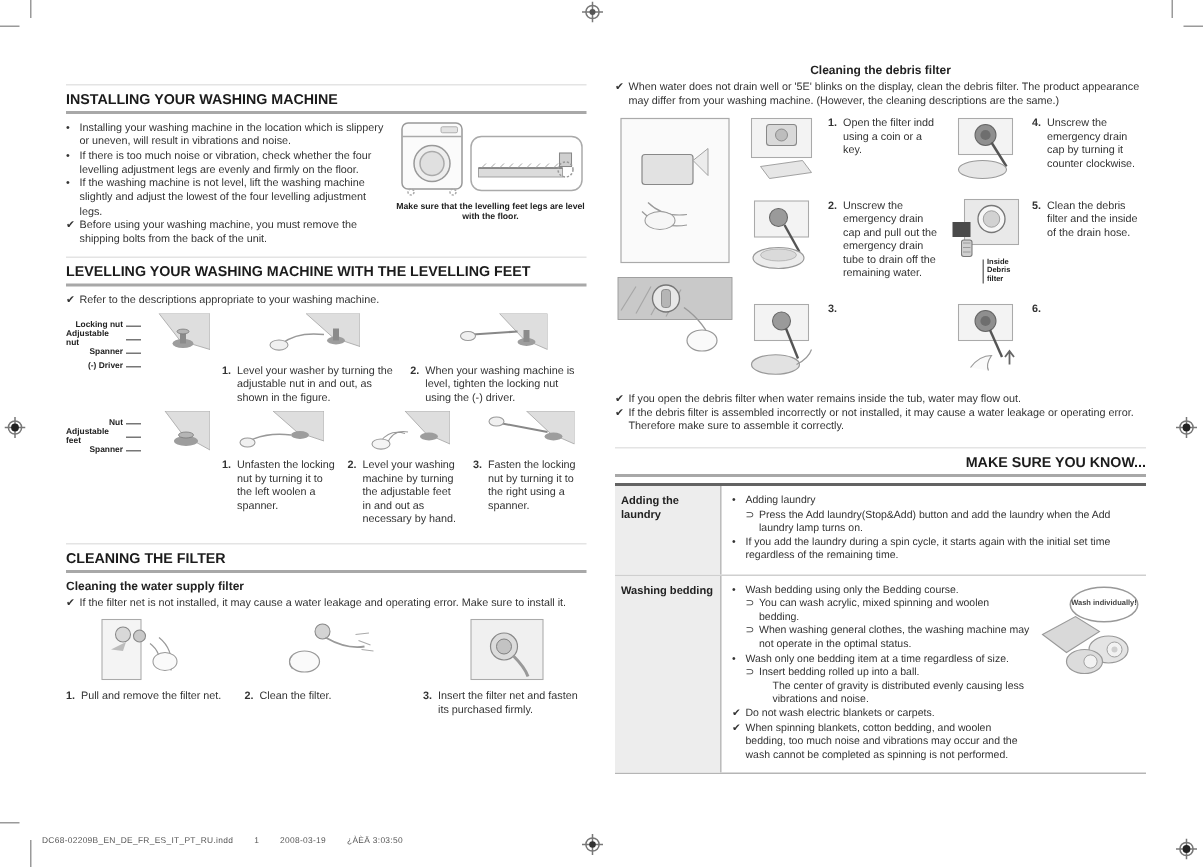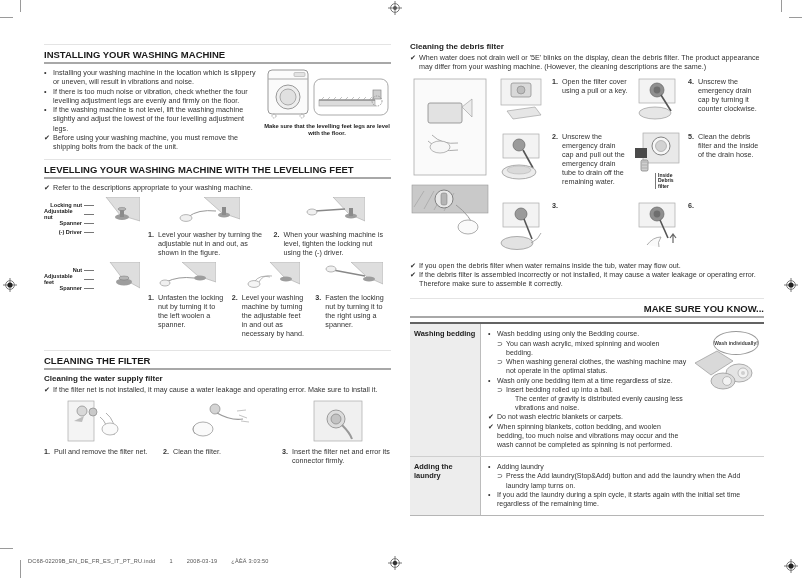--- a/index.html
+++ b/index.html
@@ -123,21 +123,21 @@
 <svg class="regmark" style="left:784px;top:559px;" viewBox="0 0 14 14">
   <line x1="7" y1="0" x2="7" y2="14" stroke="#777" stroke-width="1"></line>
     <line x1="0" y1="7" x2="14" y2="7" stroke="#777" stroke-width="1"></line>
   <circle cx="7" cy="7" r="4.4" fill="none" stroke="#777" stroke-width="1"></circle>
     <circle cx="7" cy="7" r="2.6" fill="#222"></circle>
 </svg>
 
 <div class="col-left">
 
 
-  <div class="sec-head" style="margin-top:0;">INSTALLING YOUR WASHING MACHINE</div>
+  <div class="sec-head" style="margin-top:12px;">INSTALLING YOUR WASHING MACHINE</div>
   <div class="install-body">
     <div class="install-text">
       <div class="li">
           <span class="m">•</span>
           <span>Installing your washing machine in the location which is slippery or uneven, will result in vibrations and noise.</span>
         </div>
       <div class="li">
           <span class="m">•</span>
           <span>If there is too much noise or vibration, check whether the four levelling adjustment legs are evenly and firmly on the floor.</span>
         </div>
@@ -306,29 +306,29 @@
     </div>
     <div class="filter-cell">
       <svg class="art" width="66" height="44" viewBox="0 0 66 44">
         <rect x="10" y="2" width="48" height="40" fill="#f0f0f0" stroke="#aaa" stroke-width="0.7"></rect>
         <circle cx="32" cy="20" r="9" fill="#dcdcdc" stroke="#888" stroke-width="0.8"></circle>
         <circle cx="32" cy="20" r="5" fill="#c3c3c3" stroke="#777" stroke-width="0.6"></circle>
         <path d="M38 26 q8 8 10 14" fill="none" stroke="#999" stroke-width="2"></path>
       </svg>
       <div class="step">
           <span class="n">3.</span>
-          <span>Insert the filter net and error its connector firmly.</span>
+          <span>Insert the filter net and fasten its purchased firmly.</span>
         </div>
     </div>
   </div>
 </div>
 
 <div class="col-right">
 
-  <div class="subhead" style="margin-top:0;">Cleaning the debris filter</div>
+  <div class="subhead" style="margin-top:0;text-align:center;">Cleaning the debris filter</div>
   <div class="li">
     <span class="m">✔</span>
     <span>When water does not drain well or '5E' blinks on the display, clean the debris filter. The product appearance may differ from your washing machine. (However, the cleaning descriptions are the same.)</span>
   </div>
 
   <div class="debris-grid">
     <svg class="debris-big" width="80" height="178" viewBox="0 0 80 178">
       <rect x="4" y="2" width="72" height="96" fill="#fafafa" stroke="#aaa" stroke-width="0.8"></rect>
       <rect x="18" y="26" width="34" height="20" rx="2" fill="#e2e2e2" stroke="#888" stroke-width="0.8"></rect>
       <path d="M52 30 l10 -8 l0 18 z" fill="#ececec" stroke="#999" stroke-width="0.6"></path>
@@ -344,21 +344,21 @@
 
     <svg width="48" height="44" viewBox="0 0 48 44">
       <rect x="4" y="2" width="40" height="26" fill="#f3f3f3" stroke="#aaa" stroke-width="0.7"></rect>
       <rect x="14" y="6" width="20" height="14" rx="2" fill="#d9d9d9" stroke="#888" stroke-width="0.7"></rect>
       <circle cx="24" cy="13" r="4" fill="#bdbdbd" stroke="#777" stroke-width="0.5"></circle>
       <path d="M10 34 l28 -4 l6 8 l-28 4 z" fill="#e6e6e6" stroke="#999" stroke-width="0.6"></path>
     </svg>
     <div class="dstep">
       <div class="step">
           <span class="n">1.</span>
-          <span>Open the filter cover using a pull or a key.</span>
+          <span>Open the filter indd using a coin or a key.</span>
         </div>
     </div>
     <svg width="48" height="44" viewBox="0 0 48 44">
       <rect x="6" y="2" width="36" height="24" fill="#f3f3f3" stroke="#aaa" stroke-width="0.7"></rect>
       <circle cx="24" cy="13" r="7" fill="#8f8f8f" stroke="#666" stroke-width="0.7"></circle>
       <circle cx="24" cy="13" r="3.4" fill="#6e6e6e"></circle>
       <path d="M28 18 l10 16" stroke="#555" stroke-width="1.6"></path>
       <ellipse cx="22" cy="36" rx="16" ry="6" fill="#e6e6e6" stroke="#999" stroke-width="0.7"></ellipse>
     </svg>
     <div class="dstep">
@@ -432,87 +432,87 @@
         <span>If you open the debris filter when water remains inside the tub, water may flow out.</span>
       </div>
     <div class="li">
         <span class="m">✔</span>
         <span>If the debris filter is assembled incorrectly or not installed, it may cause a water leakage or operating error. Therefore make sure to assemble it correctly.</span>
       </div>
   </div>
 
   <div class="sec-head" style="margin-top:10px;text-align:right;">MAKE SURE YOU KNOW...</div>
   <div class="know-table">
-    <div class="know-row">
-      <div class="know-label">Washing bedding</div>
-      <div class="know-body">
-        <div class="bedding-flex">
-          <div class="bedding-items">
-            <div class="li">
-                <span class="m">•</span>
-                <span>Wash bedding using only the Bedding course.</span>
-              </div>
-            <div class="li ind1">
-                <span class="m">⊃</span>
-                <span>You can wash acrylic, mixed spinning and woolen bedding.</span>
-              </div>
-            <div class="li ind1">
-                <span class="m">⊃</span>
-                <span>When washing general clothes, the washing machine may not operate in the optimal status.</span>
-              </div>
-            <div class="li">
-                <span class="m">•</span>
-                <span>Wash only one bedding item at a time regardless of size.</span>
-              </div>
-            <div class="li ind1">
-                <span class="m">⊃</span>
-                <span>Insert bedding rolled up into a ball.</span>
-              </div>
-            <div class="li ind2 cont">
-                <span class="m">&nbsp;</span>
-                <span>The center of gravity is distributed evenly causing less vibrations and noise.</span>
-              </div>
-            <div class="li">
-                <span class="m">✔</span>
-                <span>Do not wash electric blankets or carpets.</span>
-              </div>
-            <div class="li">
-                <span class="m">✔</span>
-                <span>When spinning blankets, cotton bedding, and woolen bedding, too much noise and vibrations may occur and the wash cannot be completed as spinning is not performed.</span>
-              </div>
-          </div>
-          <div class="bedding-art">
-            <div class="bubble">Wash individually!</div>
-            <svg width="74" height="64" viewBox="0 0 74 64">
-              <path d="M8 34 l22 -12 l16 10 l-22 14 z" fill="#d9d9d9" stroke="#999" stroke-width="0.7"></path>
-              <ellipse cx="52" cy="44" rx="13" ry="9" fill="#e4e4e4" stroke="#999" stroke-width="0.8"></ellipse>
-              <circle cx="56" cy="44" r="5" fill="#f2f2f2" stroke="#999" stroke-width="0.6"></circle>
-              <circle cx="56" cy="44" r="2" fill="#cfcfcf"></circle>
-              <ellipse cx="36" cy="52" rx="12" ry="8" fill="#dcdcdc" stroke="#999" stroke-width="0.8"></ellipse>
-              <circle cx="40" cy="52" r="4.4" fill="#f2f2f2" stroke="#999" stroke-width="0.6"></circle>
-            </svg>
-          </div>
-        </div>
-      </div>
-    </div>
     <div class="know-row">
       <div class="know-label">Adding the laundry</div>
       <div class="know-body">
         <div class="li">
             <span class="m">•</span>
             <span>Adding laundry</span>
           </div>
         <div class="li ind1">
             <span class="m">⊃</span>
             <span>Press the Add laundry(Stop&amp;Add) button and add the laundry when the Add laundry lamp turns on.</span>
           </div>
         <div class="li">
             <span class="m">•</span>
             <span>If you add the laundry during a spin cycle, it starts again with the initial set time regardless of the remaining time.</span>
           </div>
       </div>
     </div>
+    <div class="know-row">
+      <div class="know-label">Washing bedding</div>
+      <div class="know-body">
+        <div class="bedding-flex">
+          <div class="bedding-items">
+            <div class="li">
+                <span class="m">•</span>
+                <span>Wash bedding using only the Bedding course.</span>
+              </div>
+            <div class="li ind1">
+                <span class="m">⊃</span>
+                <span>You can wash acrylic, mixed spinning and woolen bedding.</span>
+              </div>
+            <div class="li ind1">
+                <span class="m">⊃</span>
+                <span>When washing general clothes, the washing machine may not operate in the optimal status.</span>
+              </div>
+            <div class="li">
+                <span class="m">•</span>
+                <span>Wash only one bedding item at a time regardless of size.</span>
+              </div>
+            <div class="li ind1">
+                <span class="m">⊃</span>
+                <span>Insert bedding rolled up into a ball.</span>
+              </div>
+            <div class="li ind2 cont">
+                <span class="m">&nbsp;</span>
+                <span>The center of gravity is distributed evenly causing less vibrations and noise.</span>
+              </div>
+            <div class="li">
+                <span class="m">✔</span>
+                <span>Do not wash electric blankets or carpets.</span>
+              </div>
+            <div class="li">
+                <span class="m">✔</span>
+                <span>When spinning blankets, cotton bedding, and woolen bedding, too much noise and vibrations may occur and the wash cannot be completed as spinning is not performed.</span>
+              </div>
+          </div>
+          <div class="bedding-art">
+            <div class="bubble">Wash individually!</div>
+            <svg width="74" height="64" viewBox="0 0 74 64">
+              <path d="M8 34 l22 -12 l16 10 l-22 14 z" fill="#d9d9d9" stroke="#999" stroke-width="0.7"></path>
+              <ellipse cx="52" cy="44" rx="13" ry="9" fill="#e4e4e4" stroke="#999" stroke-width="0.8"></ellipse>
+              <circle cx="56" cy="44" r="5" fill="#f2f2f2" stroke="#999" stroke-width="0.6"></circle>
+              <circle cx="56" cy="44" r="2" fill="#cfcfcf"></circle>
+              <ellipse cx="36" cy="52" rx="12" ry="8" fill="#dcdcdc" stroke="#999" stroke-width="0.8"></ellipse>
+              <circle cx="40" cy="52" r="4.4" fill="#f2f2f2" stroke="#999" stroke-width="0.6"></circle>
+            </svg>
+          </div>
+        </div>
+      </div>
+    </div>
   </div>
 </div>
 
 <div class="footer">
   <span>DC68-02209B_EN_DE_FR_ES_IT_PT_RU.indd</span><span>1</span><span>2008-03-19</span><span>¿ÀÈÄ 3:03:50</span>
 </div>
 
 </body></html>

